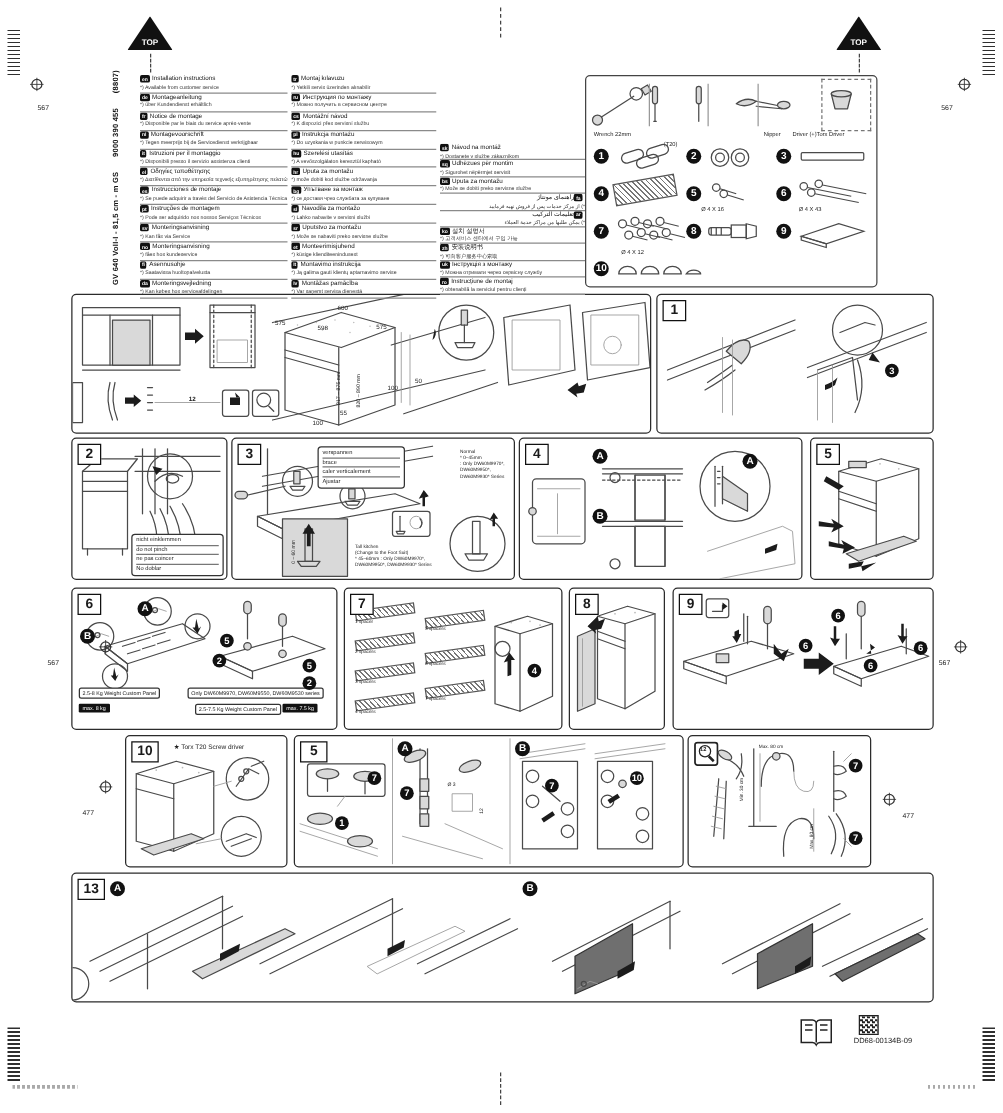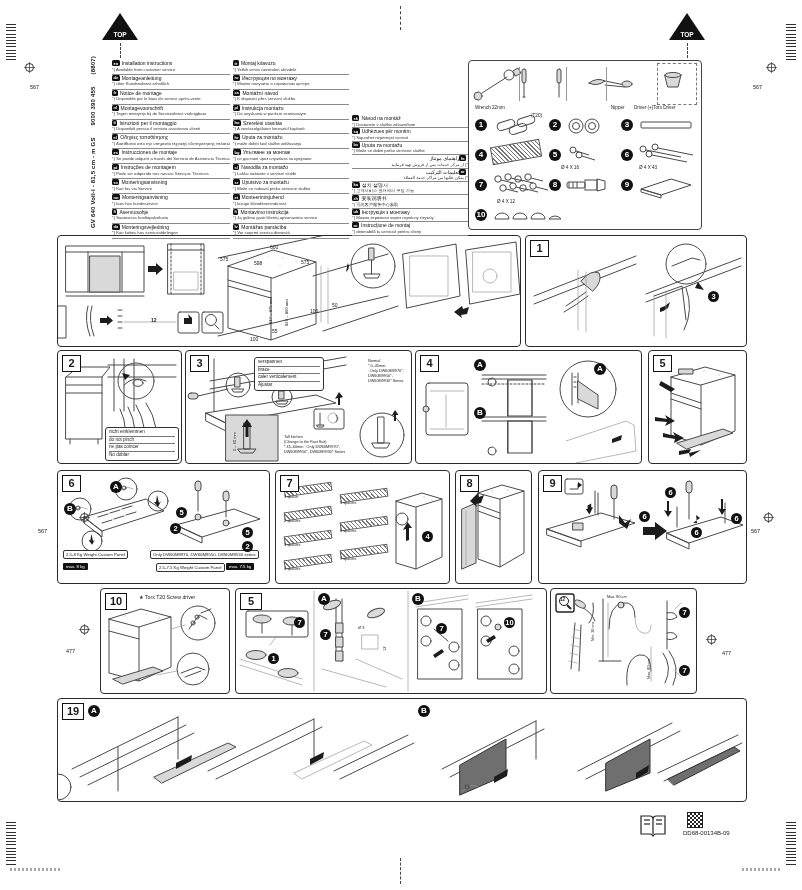--- a/index.html
+++ b/index.html
@@ -1012,21 +1012,21 @@
       </g>
   </svg>
   <div class="dim" style="left:56px;top:6px;font-size:3.8px;">Max. 80 cm</div>
   <div class="dim dimv" style="left:40px;top:52px;font-size:3.8px;">Min. 30 cm</div>
   <div class="dim dimv" style="left:96px;top:90px;font-size:3.8px;">Max. 80 cm</div>
   <div class="badge" style="left:128px;top:18px;">7</div>
   <div class="badge" style="left:128px;top:76px;">7</div>
 </div>
 
 <div class="panel" style="left:57px;top:698px;width:688px;height:102px;">
-  <div class="stepnum" style="width:20px;">19</div>
+  <div class="stepnum" style="width:20px;">13</div>
   <div class="lbadge" style="left:30px;top:6px;">A</div>
   <div class="lbadge" style="left:360px;top:6px;">B</div>
   <svg class="art" viewBox="0 0 688 102">
     <g class="lt">
       <line x1="14" y1="70" x2="120" y2="18"></line>
         <line x1="22" y1="78" x2="128" y2="26"></line>
         <line x1="30" y1="86" x2="136" y2="34"></line>
       <line x1="120" y1="18" x2="120" y2="60"></line>
         <line x1="60" y1="48" x2="60" y2="92"></line>
       <line x1="150" y1="72" x2="256" y2="20"></line>

